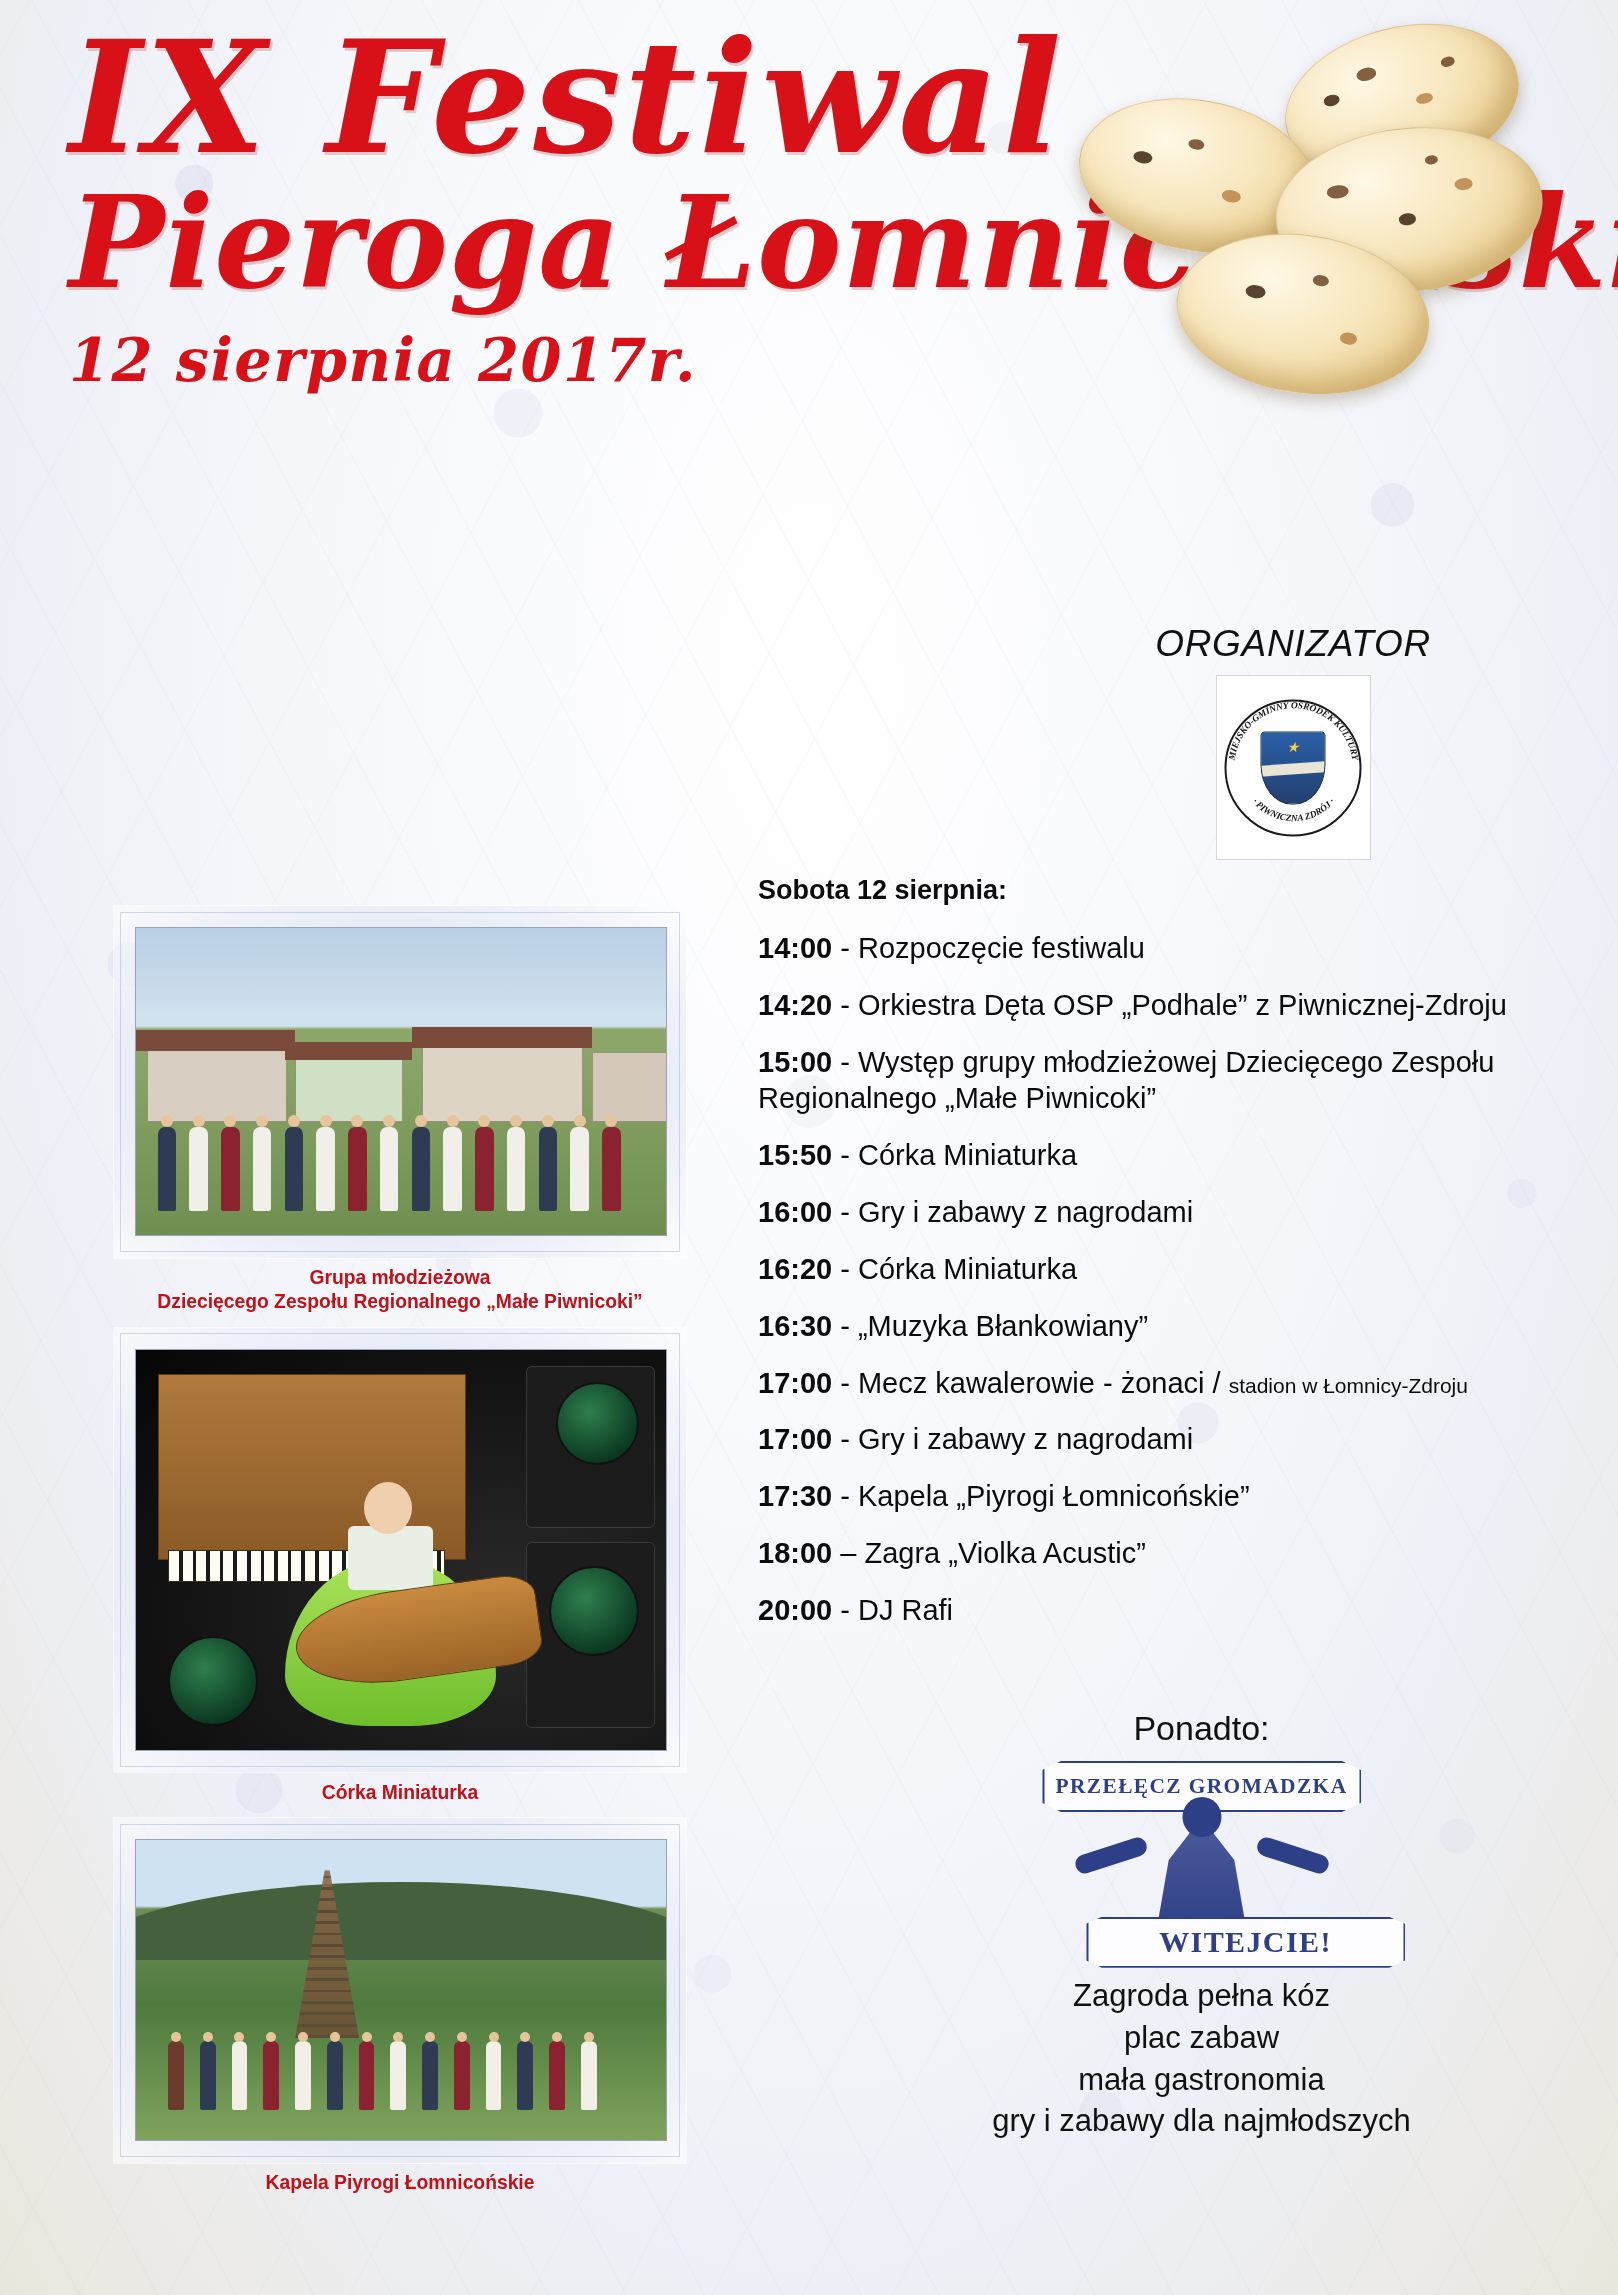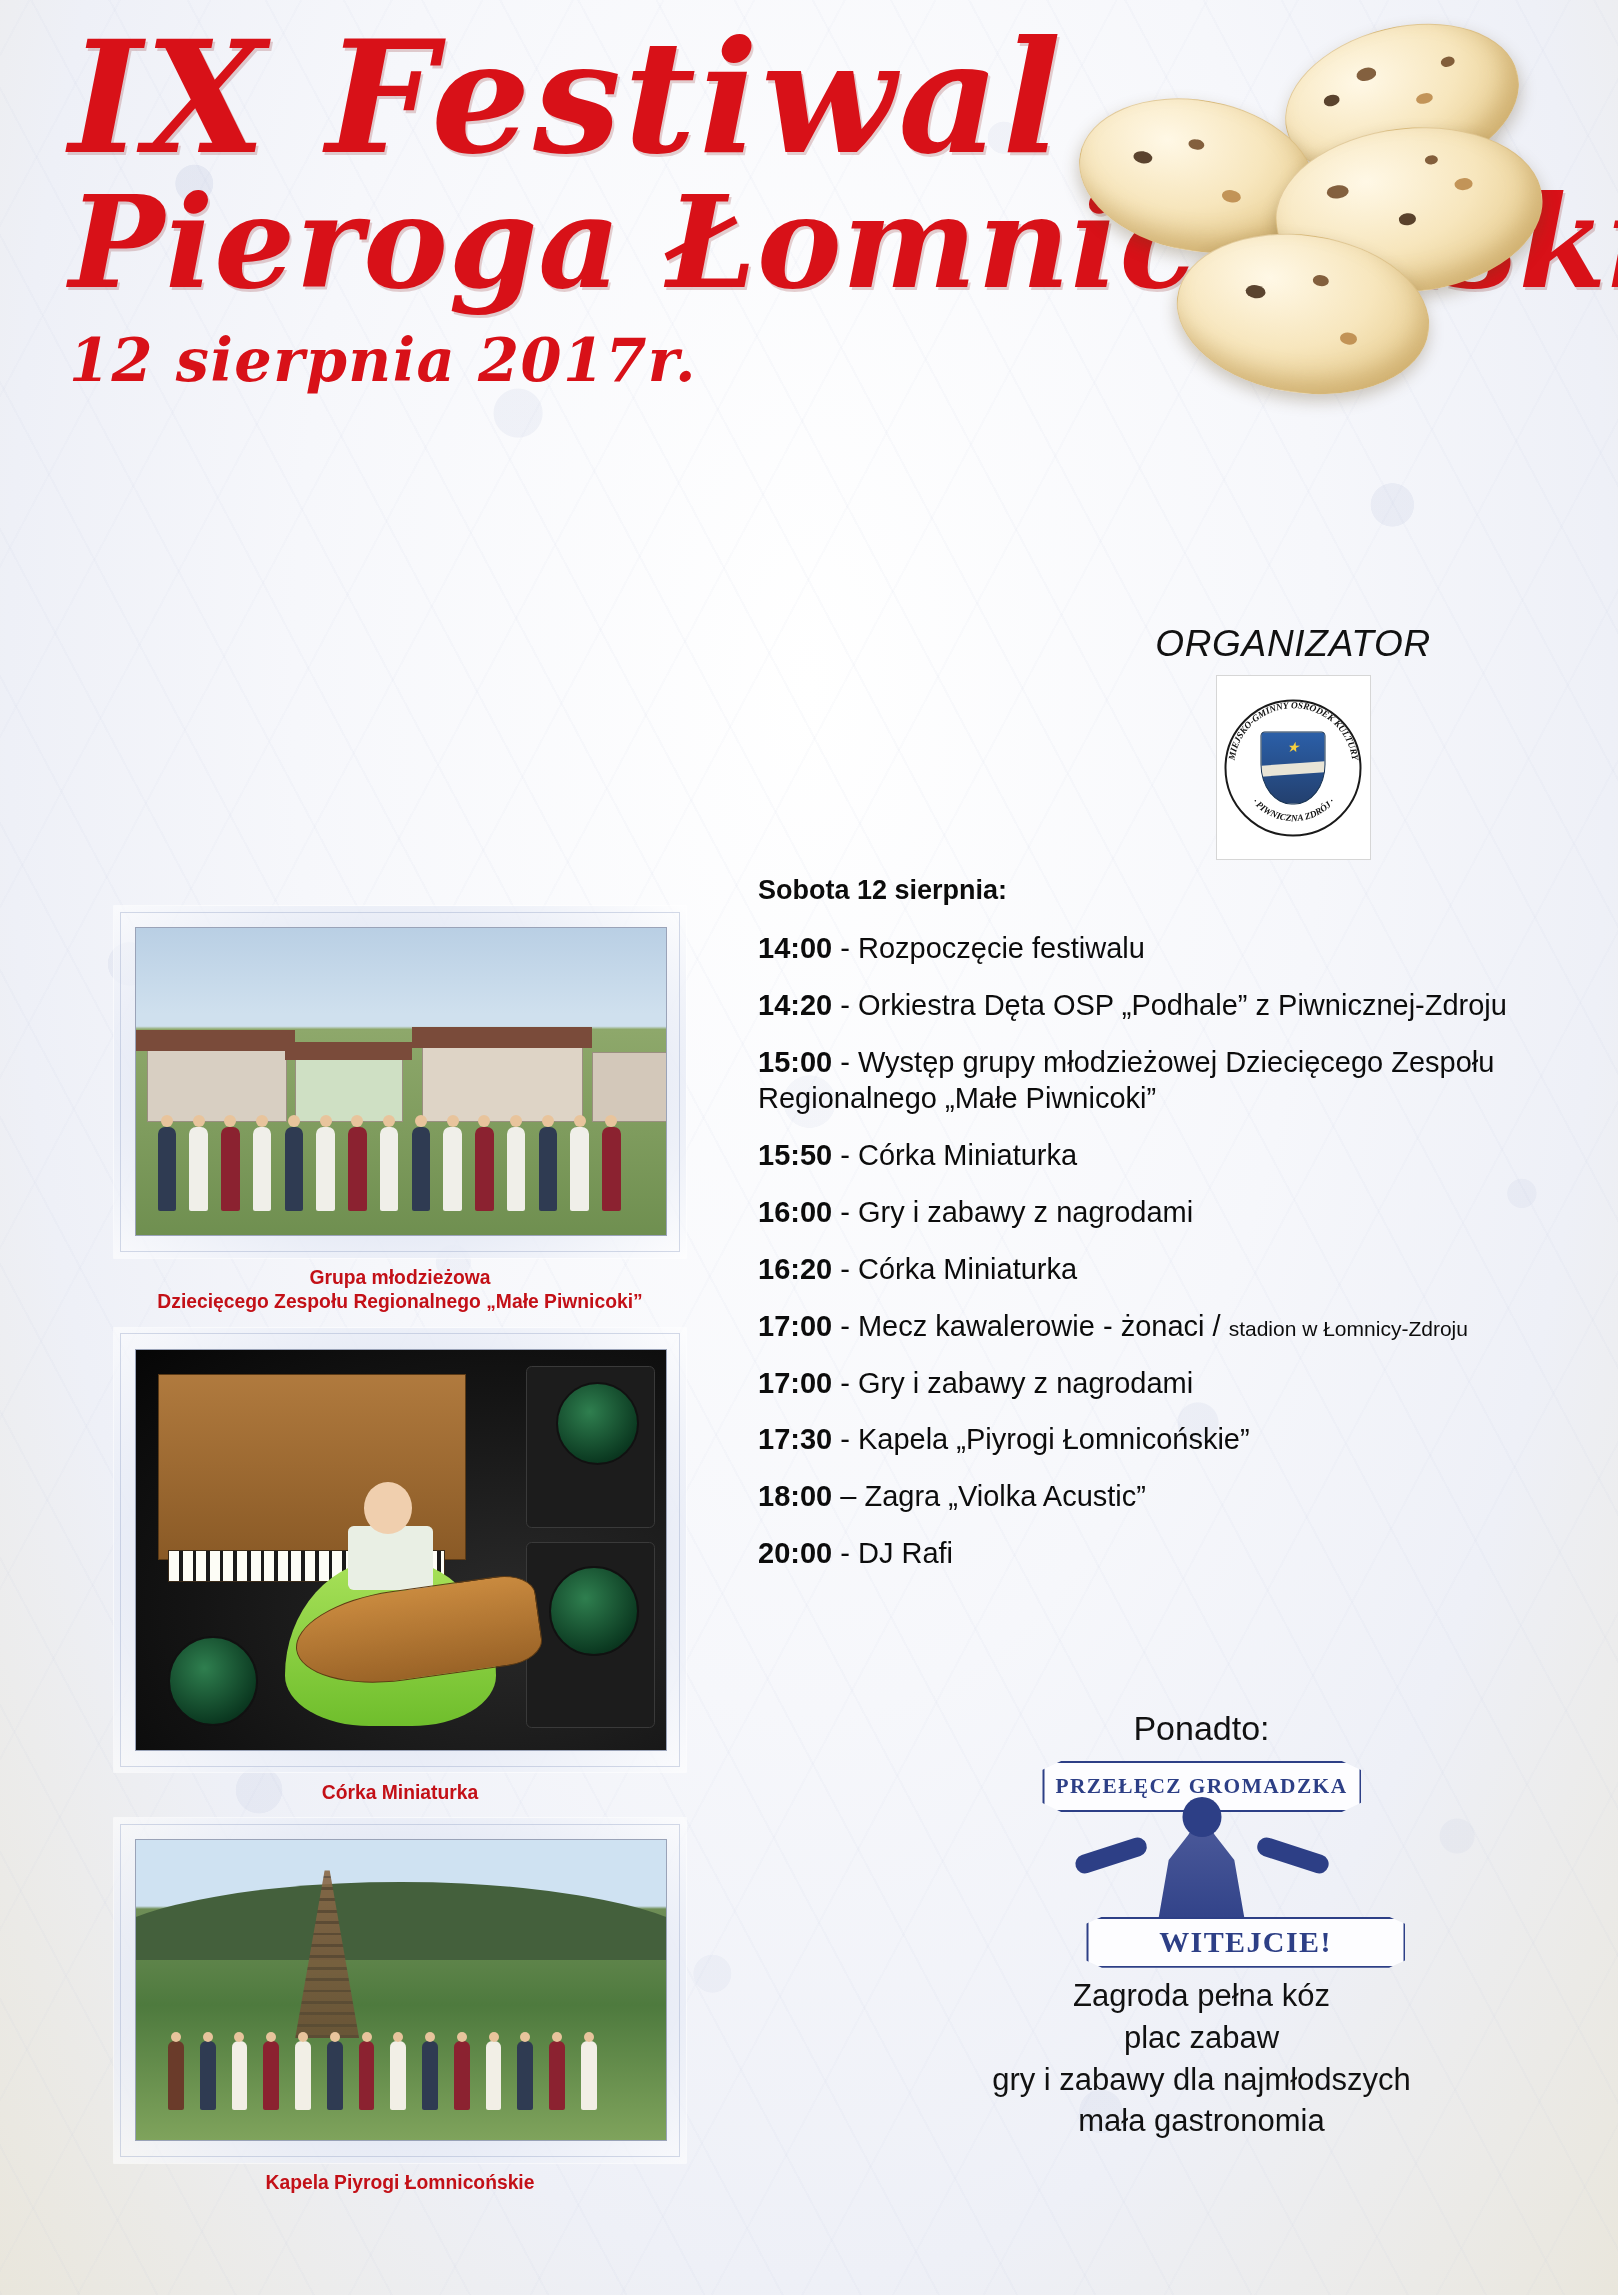--- a/index.html
+++ b/index.html
@@ -685,20 +685,21 @@
 
   <div class="program layer">
     <div class="program-header">Sobota 12 sierpnia:</div>
     <div id="program-list">
         <div class="program-item"><span class="t">14:00</span><span> - </span><span>Rozpoczęcie festiwalu</span></div>
         <div class="program-item"><span class="t">14:20</span><span> - </span><span>Orkiestra Dęta OSP „Podhale” z Piwnicznej-Zdroju</span></div>
         <div class="program-item"><span class="t">15:00</span><span> - </span><span>Występ grupy młodzieżowej Dziecięcego Zespołu Regionalnego „Małe Piwnicoki”</span></div>
         <div class="program-item"><span class="t">15:50</span><span> - </span><span>Córka Miniaturka</span></div>
         <div class="program-item"><span class="t">16:00</span><span> - </span><span>Gry i zabawy z nagrodami</span></div>
         <div class="program-item"><span class="t">16:20</span><span> - </span><span>Córka Miniaturka</span></div>
+        <div class="program-item"><span class="t">16:30</span><span> - </span><span>„Muzyka Błankowiany”</span></div>
         <div class="program-item"><span class="t">17:00</span><span> - </span><span>Mecz kawalerowie - żonaci / </span><span class="note">stadion w Łomnicy-Zdroju</span></div>
         <div class="program-item"><span class="t">17:00</span><span> - </span><span>Gry i zabawy z nagrodami</span></div>
         <div class="program-item"><span class="t">17:30</span><span> - </span><span>Kapela „Piyrogi Łomnicońskie”</span></div>
         <div class="program-item"><span class="t">18:00</span><span> – </span><span>Zagra „Violka Acustic”</span></div>
         <div class="program-item"><span class="t">20:00</span><span> - </span><span>DJ Rafi</span></div>
       </div>
   </div>
 
   <div class="ponadto layer">
     <div class="ponadto-title">Ponadto:</div>
@@ -706,19 +707,19 @@
       <div class="banner-top">PRZEŁĘCZ GROMADZKA</div>
       <div class="figure"></div>
       <div class="figure-head"></div>
       <div class="arm left"></div>
       <div class="arm right"></div>
       <div class="banner-bottom">WITEJCIE!</div>
     </div>
     <div class="ponadto-list" id="extras-list">
         <div>Zagroda pełna kóz</div>
         <div>plac zabaw</div>
+        <div>mała gastronomia</div>
         <div>gry i zabawy dla najmłodszych</div>
-        <div>mała gastronomia</div>
       </div>
   </div>
 
 </div>
 
 
 </body></html>

